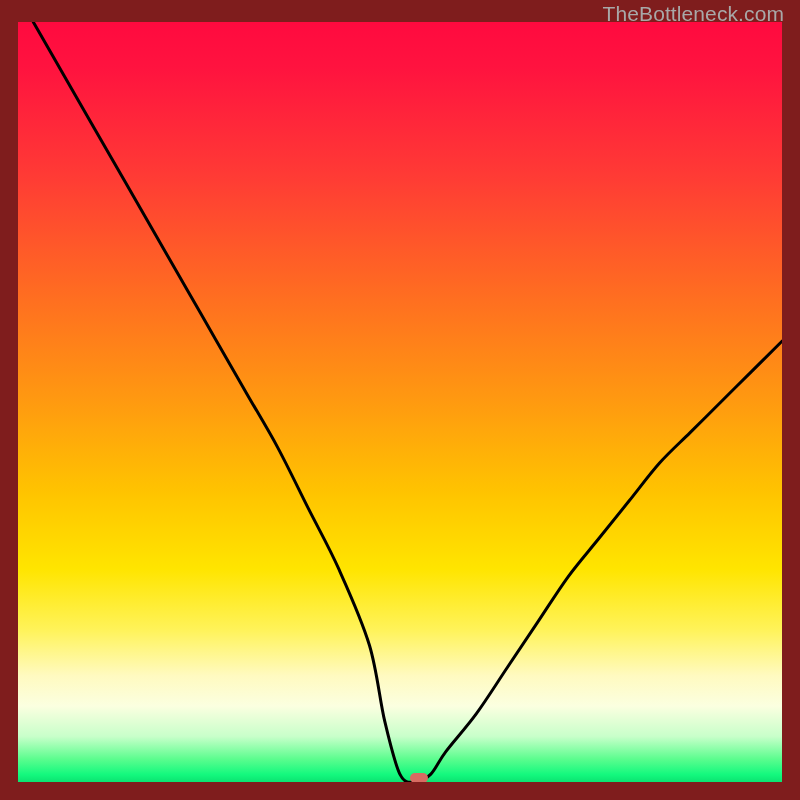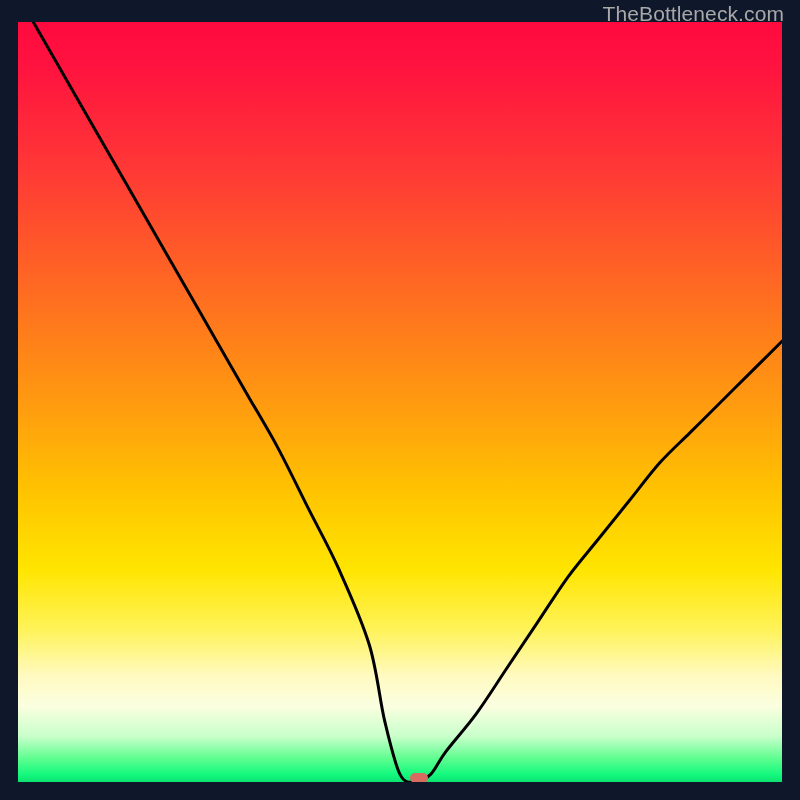--- a/index.html
+++ b/index.html
@@ -8,21 +8,21 @@
     width: 800px;
     height: 800px;
     background: #000;
     position: relative;
     overflow: hidden;
     font-family: Arial, Helvetica, sans-serif;
   }
   .frame {
     position: absolute;
     inset: 0;
-    background: #0f172a;
+    background: #7f1d1d;
   }
   .plot-area {
     position: absolute;
     left: 18px;
     top: 22px;
     width: 764px;
     height: 760px;
     overflow: hidden;
   }
   .gradient {

